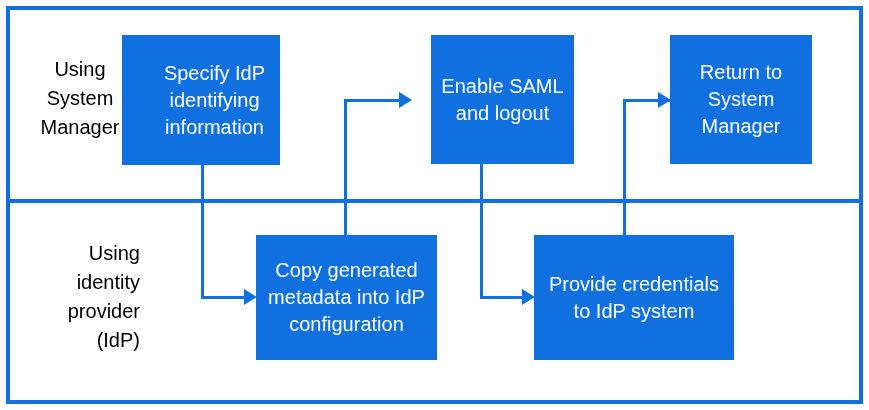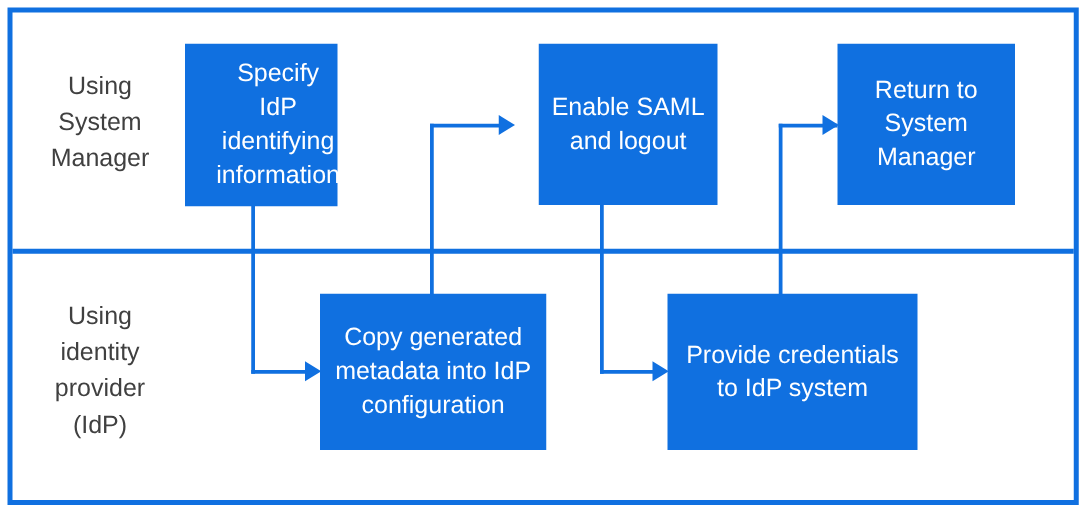--- a/index.html
+++ b/index.html
@@ -33,29 +33,29 @@
     position: absolute;
     left: 10px;
     top: 199px;
     width: 849px;
     height: 4px;
     background: #1070E0;
   }
   
   .lane-label {
     position: absolute;
-    color: #404040;
+    color: #000000;
     font-size: 20px;
     line-height: 29px;
     text-align: center;
     width: 120px;
     left: 20px;
   }
   .lane-label.top { top: 55px; }
-  .lane-label.bottom { top: 239px; }
+  .lane-label.bottom { top: 239px; text-align: right; }
 
   
   .node {
     position: absolute;
     background: #1070E0;
     color: #ffffff;
     font-size: 20px;
     line-height: 27px;
     display: flex;
     align-items: center;
@@ -102,21 +102,21 @@
   <div class="arrowhead" style="left:399px; top:92px;"></div>
 
   <div class="conn conn-v" style="left:480px; top:163px; height:136px;"></div>
   <div class="conn conn-h" style="left:480px; top:296px; width:44px;"></div>
   <div class="arrowhead" style="left:522px; top:289px;"></div>
 
   <div class="conn conn-v" style="left:623px; top:99px; height:137px;"></div>
   <div class="conn conn-h" style="left:623px; top:99px; width:47px;"></div>
   <div class="arrowhead" style="left:658px; top:92px;"></div>
 
-  <div class="node" style="left:148px; top:35px; width:122px; height:130px;padding-left:33px;">
+  <div class="node" style="left:122px; top:35px; width:158px; height:130px;padding-left:33px;">
     <span class="node-text">Specify IdP identifying information</span>
   </div>
 
   <div class="node" style="left:411px; top:35px; width:143px; height:129px;margin-left:20px;">
     <span class="node-text">Enable SAML and logout</span>
   </div>
 
   <div class="node" style="left:670px; top:35px; width:142px; height:129px;">
     <span class="node-text">Return to System Manager</span>
   </div>

